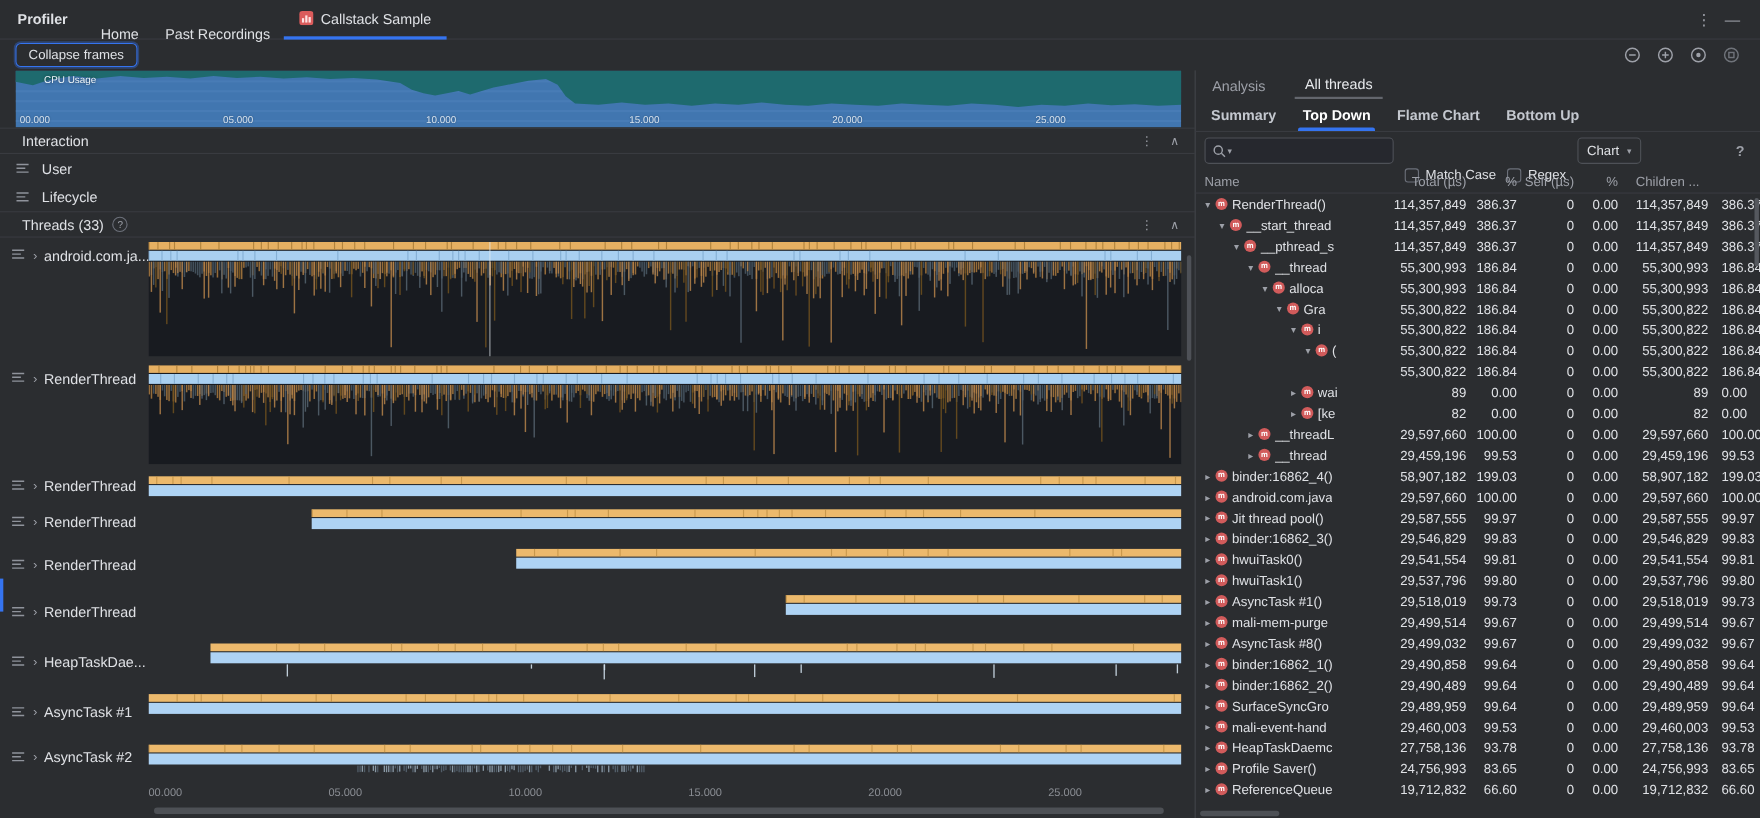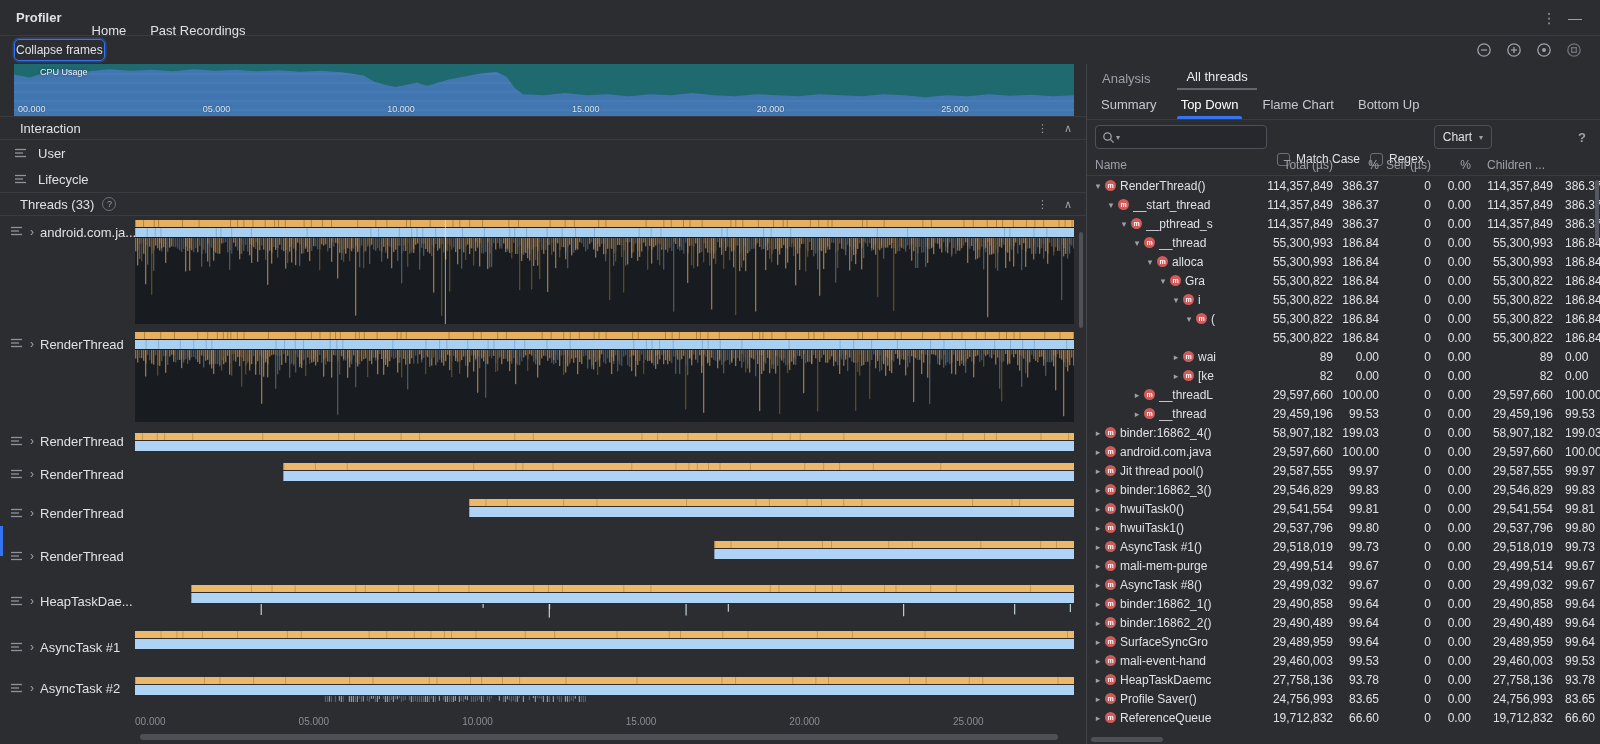--- a/index.html
+++ b/index.html
@@ -11,21 +11,21 @@
   .topbar { height:36px; flex:none; display:flex; align-items:center; padding:0 12px 0 16px; border-bottom:1px solid #393b40; }
   .brand { font-weight:700; margin-right:18px; }
   .navtab { padding:13px 12px; height:36px; line-height:36px; color:#dfe1e5; cursor:default; }
   .doc-tab { position:relative; display:flex; align-items:center; gap:7px; padding:0 14px; height:36px; }
   .doc-tab::after { content:""; position:absolute; left:0; right:0; bottom:0; height:3px; background:#3574f0; }
   .flexspace { flex:1; }
   .winicon { width:26px; text-align:center; color:#9da0a8; font-size:14px; }
 
   
   .toolbar { height:28px; flex:none; display:flex; align-items:center; padding:0 14px; }
-  .collapse-btn { height:22px; padding:0 1px; font-size:12px; font-family:"Liberation Sans",sans-serif; color:#dfe1e5; background:transparent; border:1px solid #3574f0; border-radius:5px; box-shadow:0 0 0 1.5px rgba(53,116,240,.35); }
+  .collapse-btn { height:22px; padding:0 11px; font-size:12px; font-family:"Liberation Sans",sans-serif; color:#dfe1e5; background:transparent; border:1px solid #3574f0; border-radius:5px; box-shadow:0 0 0 1.5px rgba(53,116,240,.35); }
   .zicons { margin-left:auto; display:flex; gap:14px; align-items:center; padding-right:4px; }
   .zicon svg { display:block; }
 
   
   .main { flex:1; min-height:0; display:flex; }
   .left { width:1086px; flex:none; position:relative; display:flex; flex-direction:column; }
   .right { flex:1; min-width:0; border-left:1px solid #43454a; display:flex; flex-direction:column; position:relative; }
 
   
   .cpu { flex:none; height:52px; margin:0 12px 0 14px; position:relative; overflow:hidden; }
@@ -54,21 +54,21 @@
   .hscroll { flex:none; height:13px; position:relative; }
   .hthumb { position:absolute; left:140px; right:28px; top:3px; height:6px; border-radius:3px; background:#4d5055; }
   .left-vscroll { position:absolute; right:3px; top:168px; width:4px; height:96px; border-radius:2px; background:#55585e; opacity:.85; }
   .accent-bar { position:absolute; left:0; top:462px; width:3px; height:30px; background:#3574f0; }
 
   
   .rtabs { flex:none; height:26px; display:flex; align-items:flex-end; padding:0 6px; gap:18px;text-align:right; }
   .rtab { padding:3px 9px 4px; color:#9da0a8; }
   .rtab.active { color:#e8eaed; border-bottom:2px solid #63666d; }
   .rsubtabs { flex:none; height:30px; display:flex; border-bottom:1px solid #393b40; padding:0 2px; }
-  .rsubtab { display:flex; align-items:center; padding:0 12px; color:#c4c8cf; position:relative; }
+  .rsubtab { display:flex; align-items:center; padding:0 12px; color:#c4c8cf; position:relative;font-weight:bold; }
   .rsubtab.active { color:#ffffff; }
   .rsubtab.active::after { content:""; position:absolute; left:8px; right:8px; bottom:0; height:3px; border-radius:2px 2px 0 0; background:#3574f0; }
   .filter-row { flex:none; height:34px; display:flex; align-items:center; gap:10px; padding:0 8px; }
   .searchbox { width:172px; height:24px; flex:none; border:1px solid #4e5157; border-radius:4px; background:#26282e; display:flex; align-items:center; padding:0 6px; gap:1px; }
   .searchbox input { flex:1; min-width:0; background:transparent; border:none; outline:none; color:#dfe1e5; font-size:12px; font-family:"Liberation Sans",sans-serif; }
   .schev { color:#9da0a8; font-size:8px; }
   .cbl { display:flex; align-items:center; gap:6px; font-size:12px; white-space:nowrap;margin-top:44px; }
   .cbox { width:13px; height:13px; border:1.5px solid #6c707a; border-radius:3px; flex:none; background:transparent; }
   .dropdown { height:24px; border:1px solid #4e5157; border-radius:4px; background:#2b2d30; display:flex; align-items:center; gap:7px; padding:0 8px; font-size:12px; flex:none; }
   .dchev { color:#9da0a8; font-size:8px; }
@@ -93,20 +93,31 @@
 </style>
 </head>
 <body>
 
 <div id="app">
 
   <div class="topbar">
     <span class="brand">Profiler</span>
     <span class="navtab">Home</span>
     <span class="navtab">Past Recordings</span>
+    <span class="doc-tab">
+      <span class="session-icon">
+        <svg width="13" height="13" viewBox="0 0 13 13">
+            <rect width="13" height="13" rx="3" fill="#db5c5c"></rect>
+            <rect x="2.5" y="6.5" width="2" height="4" fill="#ffe3e3"></rect>
+            <rect x="5.5" y="4" width="2" height="6.5" fill="#ffe3e3"></rect>
+            <rect x="8.5" y="5.5" width="2" height="5" fill="#ffe3e3"></rect>
+          </svg>
+      </span>
+      <span>Callstack Sample</span>
+    </span>
     <span class="flexspace"></span>
     <span class="winicon">⋮</span>
     <span class="winicon">—</span>
   </div>
 
   <div class="toolbar">
     <button class="collapse-btn">Collapse frames</button>
     <span class="zicons">
       <span class="zicon">
           <svg width="16" height="16" viewBox="0 0 16 16" fill="none" stroke="#9da0a8" stroke-width="1.3">

